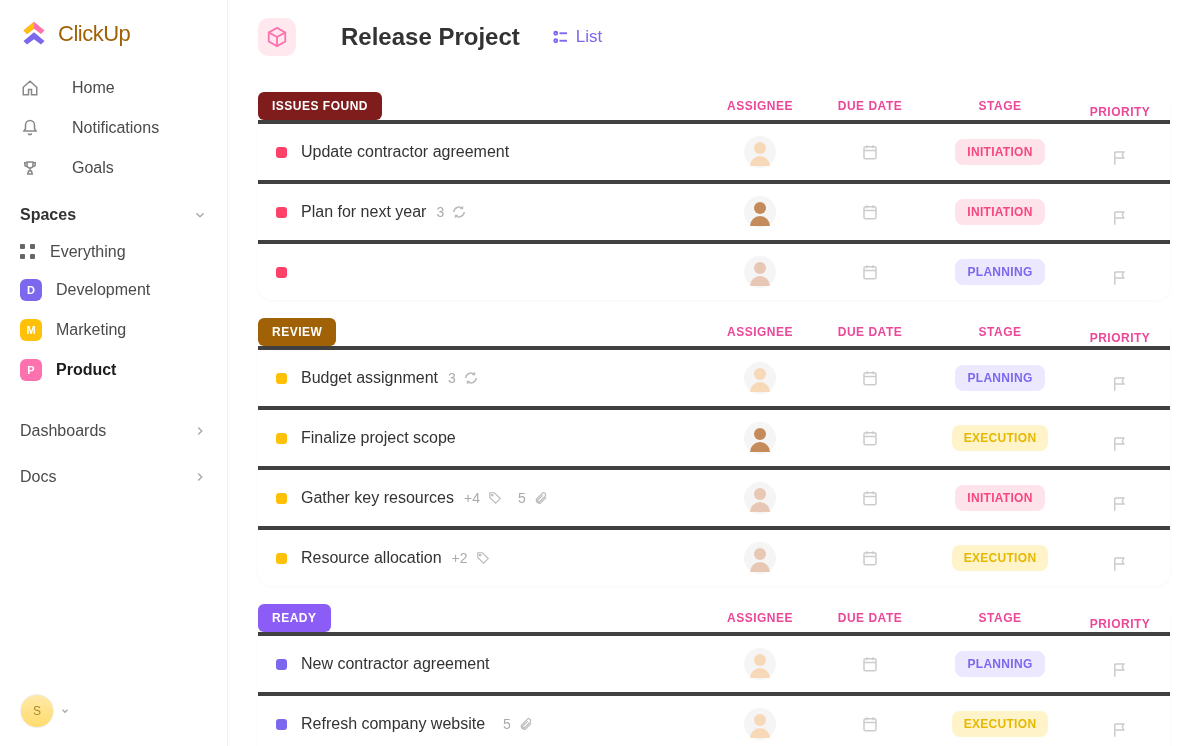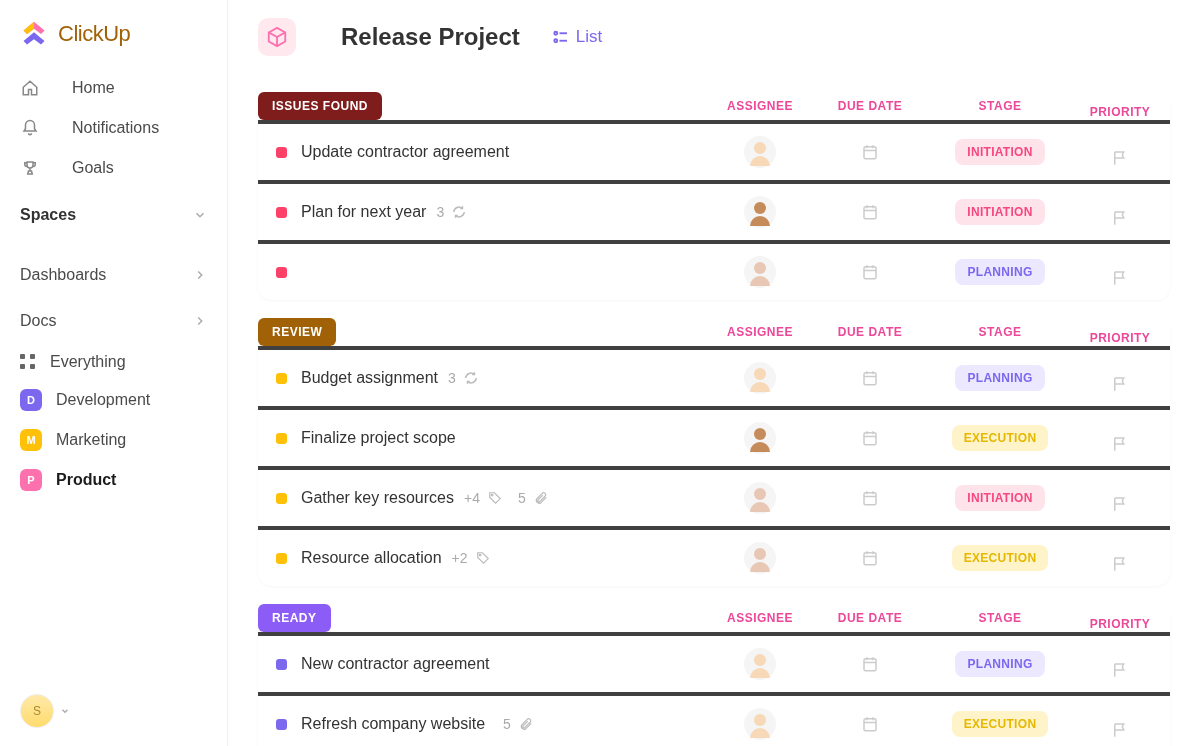--- a/index.html
+++ b/index.html
@@ -95,39 +95,20 @@
 
     <div class="section-h">
       <span>Spaces</span>
       <span class="chev">
         <svg width="14" height="14" viewBox="0 0 24 24" fill="none" stroke="currentColor" stroke-width="2.5">
             <polyline points="6 9 12 15 18 9"></polyline>
           </svg>
       </span>
     </div>
 
-    <div id="sections-list" style="margin-top:18px;">
-        <div class="section-r">
-          <span>Dashboards</span>
-          <span class="chev">
-            <svg width="14" height="14" viewBox="0 0 24 24" fill="none" stroke="currentColor" stroke-width="2.5">
-              <polyline points="9 6 15 12 9 18"></polyline>
-            </svg>
-          </span>
-        </div>
-        <div class="section-r">
-          <span>Docs</span>
-          <span class="chev">
-            <svg width="14" height="14" viewBox="0 0 24 24" fill="none" stroke="currentColor" stroke-width="2.5">
-              <polyline points="9 6 15 12 9 18"></polyline>
-            </svg>
-          </span>
-        </div>
-      </div>
-
     <div id="spaces-list">
         <div class="space-item">
           <span class="dots">
             <span></span>
             <span></span>
             <span></span>
             <span></span>
           </span>
           <span>Everything</span>
         </div>
@@ -135,20 +116,39 @@
           <span class="sq" style="background:#7b68ee">D</span>
           <span>Development</span>
         </div>
         <div class="space-item">
           <span class="sq" style="background:#ffc107">M</span>
           <span>Marketing</span>
         </div>
         <div class="space-item active">
           <span class="sq" style="background:#fd71af">P</span>
           <span>Product</span>
+        </div>
+      </div>
+
+    <div id="sections-list" style="margin-top:18px;">
+        <div class="section-r">
+          <span>Dashboards</span>
+          <span class="chev">
+            <svg width="14" height="14" viewBox="0 0 24 24" fill="none" stroke="currentColor" stroke-width="2.5">
+              <polyline points="9 6 15 12 9 18"></polyline>
+            </svg>
+          </span>
+        </div>
+        <div class="section-r">
+          <span>Docs</span>
+          <span class="chev">
+            <svg width="14" height="14" viewBox="0 0 24 24" fill="none" stroke="currentColor" stroke-width="2.5">
+              <polyline points="9 6 15 12 9 18"></polyline>
+            </svg>
+          </span>
         </div>
       </div>
 
     <div class="bottom-bar">
       <div class="avatar-sm">S</div>
       <svg width="10" height="10" viewBox="0 0 24 24" fill="none" stroke="#aaa" stroke-width="3">
           <polyline points="6 9 12 15 18 9"></polyline>
         </svg>
     </div>
   </div>

